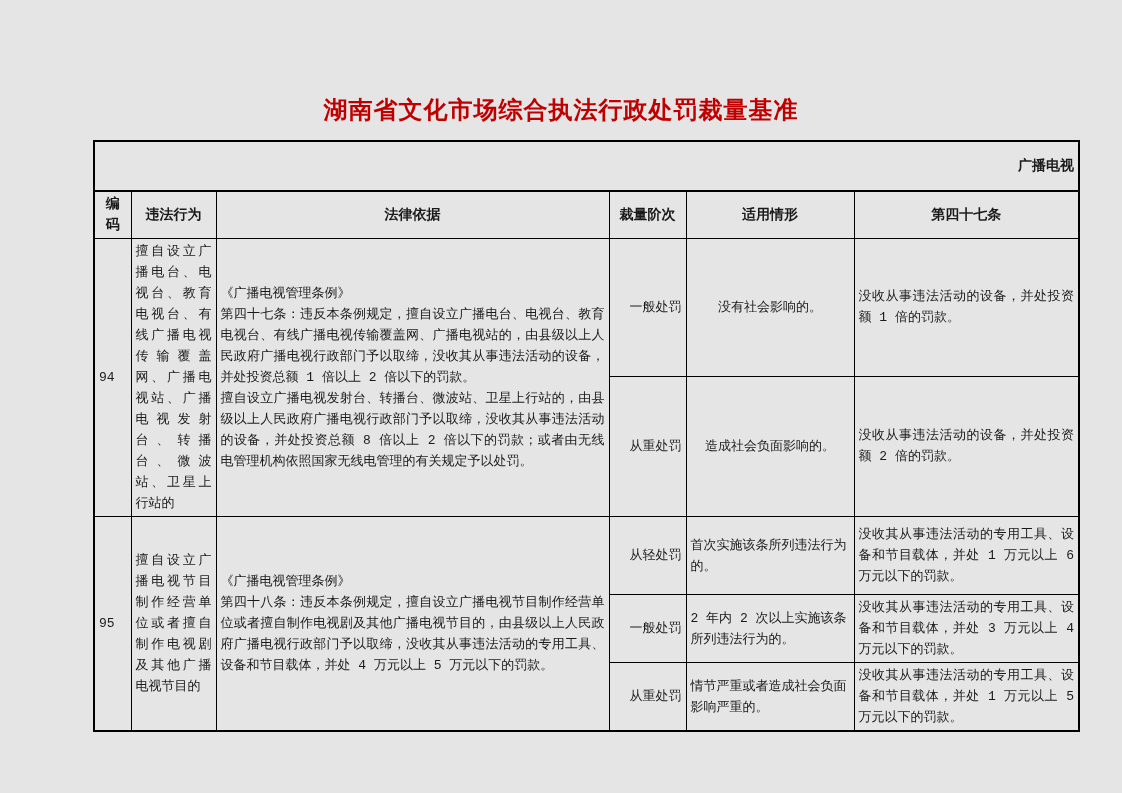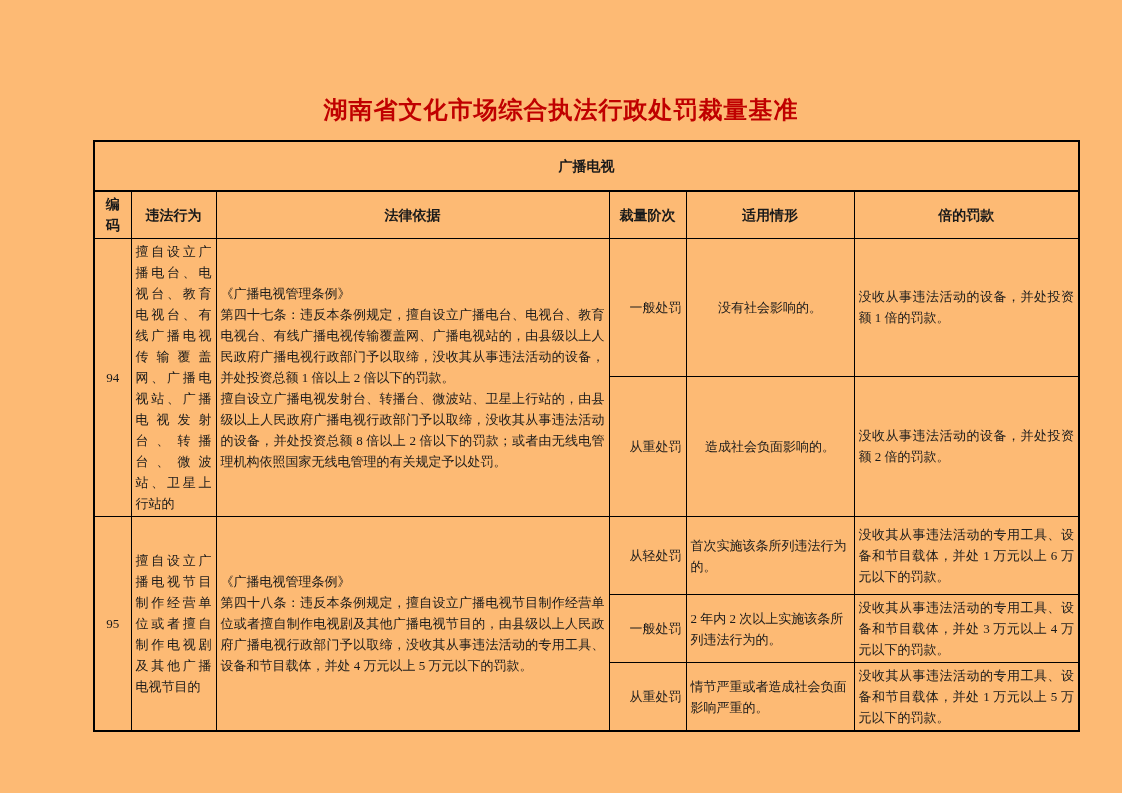--- a/index.html
+++ b/index.html
@@ -1,21 +1,21 @@
 <!DOCTYPE html>
 <html><head>
 <meta charset="utf-8">
 <style>
   html, body { margin: 0; padding: 0; background: #ffffff; }
   .page {
     position: relative;
     width: 1122px;
     height: 793px;
-    background: #fdba74;
-    font-family: Liberation Serif, serif;
+    background: #e5e5e5;
+    font-family: Liberation Mono, monospace;
     color: #1a1a1a;
     overflow: hidden;
   }
   .title {
     position: absolute;
     top: 94px;
     left: 0;
     width: 100%;
     margin: 0;
     text-align: center;
@@ -36,32 +36,32 @@
   table.main-table td {
     border: 1px solid #000;
     vertical-align: middle;
     font-size: 13px;
     line-height: 21px;
     padding: 2px 4px;
     overflow: hidden;
   }
   tr.category-row { height: 50px; }
   tr.category-row td {
-    text-align: center;
+    text-align: right;
     font-weight: bold;
     font-size: 14px;
     border-bottom: 2px solid #000;
   }
   tr.header-row { height: 42px; }
   tr.header-row td {
     text-align: center;
     font-weight: bold;
     font-size: 14px;
   }
-  td.code { text-align: center; }
+  td.code { text-align: left; }
   td.violation {
     text-align: justify;
     text-justify: inter-character;
     padding: 4px 6px;
     line-height: 21px;
   }
   td.legal {
     text-align: justify;
     text-justify: inter-character;
     padding: 4px 7px;
@@ -113,21 +113,21 @@
         <tr class="category-row">
       <td colspan="6">广播电视</td>
     </tr>
 
     <tr class="header-row">
       <td>编码</td>
       <td>违法行为</td>
       <td>法律依据</td>
       <td>裁量阶次</td>
       <td>适用情形</td>
-      <td>倍的罚款</td>
+      <td>第四十七条</td>
     </tr>
 
     <tr class="r94a">
       <td class="code" rowspan="2">94</td>
       <td class="violation" rowspan="2">擅自设立广播电台、电视台、教育电视台、有线广播电视传输覆盖网、广播电视站、广播电视发射台、转播台、微波站、卫星上行站的</td>
       <td class="legal" rowspan="2">
         <div>《广播电视管理条例》</div>
         <div>第四十七条：违反本条例规定，擅自设立广播电台、电视台、教育电视台、有线广播电视传输覆盖网、广播电视站的，由县级以上人民政府广播电视行政部门予以取缔，没收其从事违法活动的设备，并处投资总额 1 倍以上 2 倍以下的罚款。</div>
         <div>擅自设立广播电视发射台、转播台、微波站、卫星上行站的，由县级以上人民政府广播电视行政部门予以取缔，没收其从事违法活动的设备，并处投资总额 8 倍以上 2 倍以下的罚款；或者由无线电管理机构依照国家无线电管理的有关规定予以处罚。</div>
       </td>

